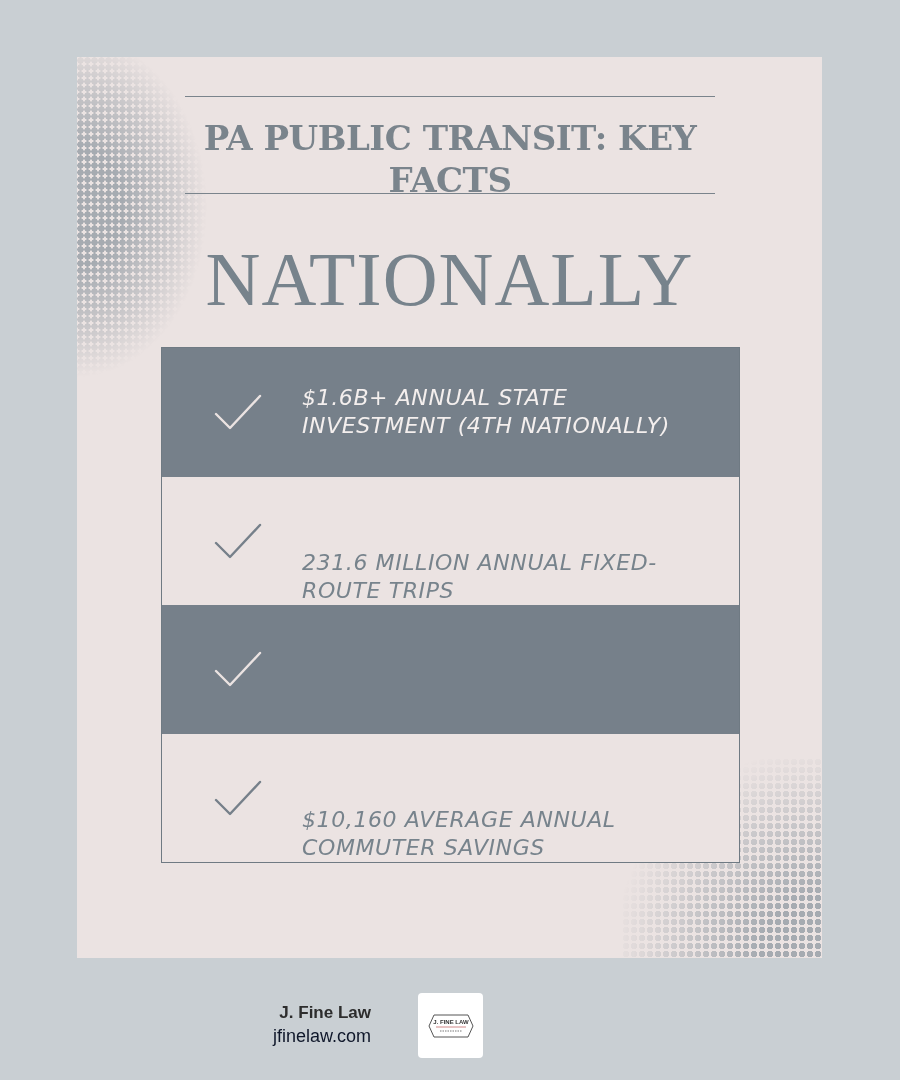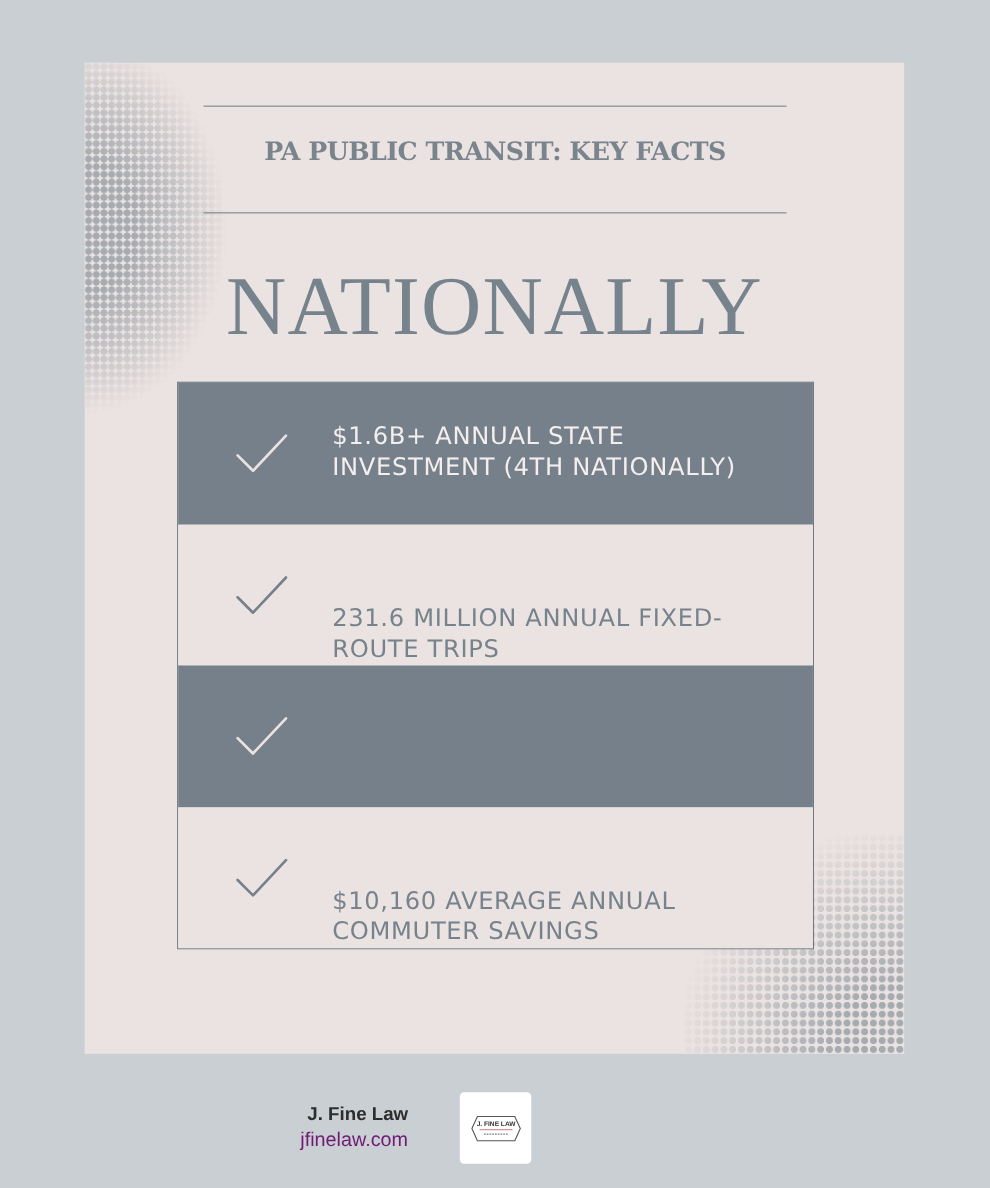--- a/index.html
+++ b/index.html
@@ -41,21 +41,21 @@
     background: #7a848c;
   }
   .rule.top { top: 39px; }
   .rule.bottom { top: 136px; }
   .subtitle {
     position: absolute;
     left: 108px; width: 530px; top: 60px;
     text-align: center;
     font-family: "DejaVu Serif", serif;
     font-weight: bold;
-    font-size: 23px;
+    font-size: 34px;
     letter-spacing: -0.5px;
     color: #7a848c;
     line-height: 42px;
   }
   .title {
     position: absolute;
     left: 0; width: 745px; top: 180px;
     text-align: center;
     font-family: "Liberation Serif", serif;
     font-size: 76px;
@@ -87,20 +87,21 @@
   .row-text {
     position: absolute;
     left: 140px; right: 30px;
     top: 50%;
     transform: translateY(-50%);
     font-family: "DejaVu Sans", sans-serif;
     font-size: 22px;
     line-height: 28px;
     letter-spacing: 0.6px;
     text-transform: uppercase;
+    font-style: italic;
   }
   .row.dark .row-text { color: #f4efee; }
   .row.light .row-text { color: #77838c; margin-top: 36px; }
   .footer {
     position: absolute;
     left: 0; top: 993px; width: 868px; height: 65px;
   }
   .brand-name {
     position: absolute;
     right: 497px; top: 10px;
@@ -109,21 +110,21 @@
     font-size: 17px;
     color: #2d2d2d;
     text-align: right;
     white-space: nowrap;
   }
   .brand-url {
     position: absolute;
     right: 497px; top: 33px;
     font-family: "Liberation Sans", sans-serif;
     font-size: 18px;
-    color: #701a75;
+    color: #0f172a;
     text-align: right;
     white-space: nowrap;
   }
   .logo-box {
     position: absolute;
     left: 418px; top: 0;
     width: 65px; height: 65px;
     background: #ffffff;
     border-radius: 4px;
     display: flex; align-items: center; justify-content: center;

